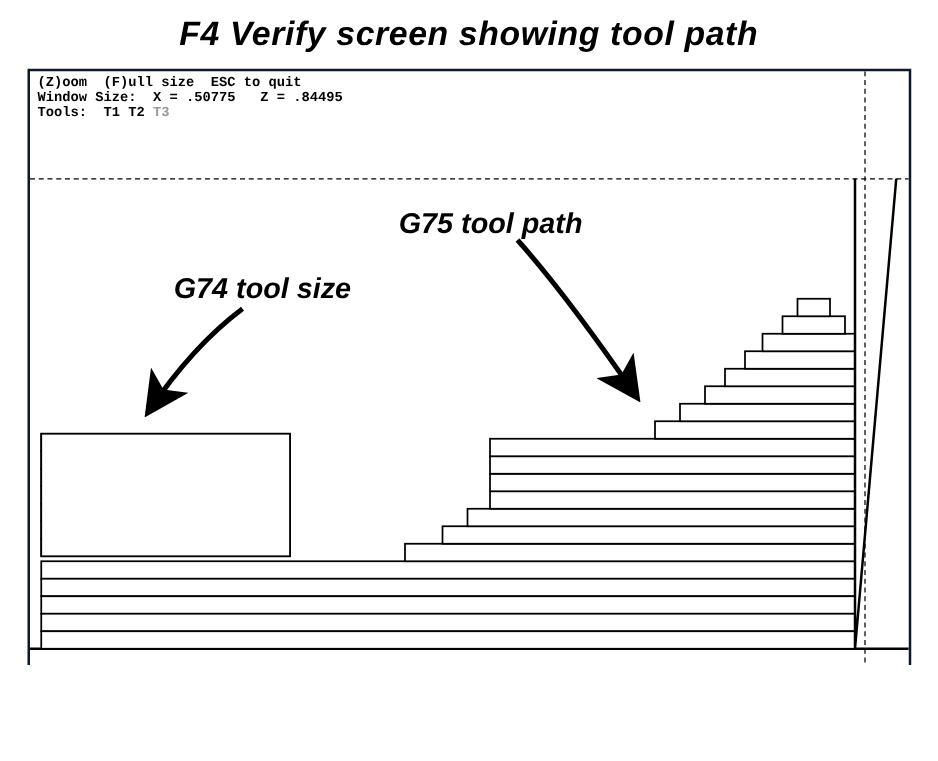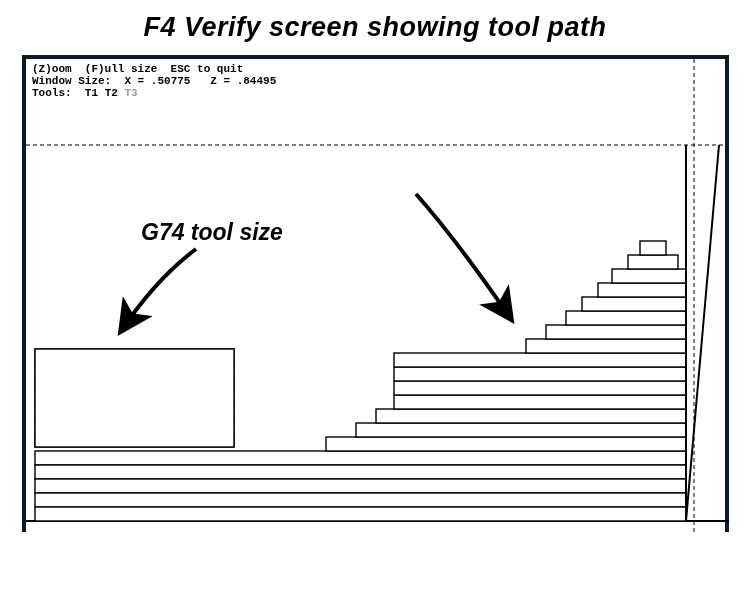--- a/index.html
+++ b/index.html
@@ -1,20 +1,20 @@
 <!DOCTYPE html>
 <html><head>
 <meta charset="utf-8">
 <style>
   html,body{margin:0;padding:0;background:#fff;font-family:"Courier New",monospace;}
   .wrap{width:750px;height:532px;position:relative;}
   .title{font-family:Arial,Helvetica,sans-serif;font-weight:700;font-style:italic;
          font-size:27px;text-align:center;padding-top:12px;letter-spacing:.5px;}
   .frame{position:absolute;left:22px;top:55px;width:707px;height:534px;
-         border:4px solid #0f172a;background:#fff;box-sizing:border-box;}
+         border:2px solid #0f172a;background:#fff;box-sizing:border-box;}
   .hud{position:absolute;left:6px;top:4px;font-size:11px;font-weight:700;
        line-height:12px;white-space:pre;font-family:"Courier New",monospace;}
   .hud .dim{color:#9a9a9a;font-weight:700;}
   .annot{position:absolute;font-family:Arial,Helvetica,sans-serif;
          font-style:italic;font-weight:700;font-size:23px;}
   svg.paths{position:absolute;left:0;top:0;}
 </style>
 </head>
 <body>
 
@@ -74,15 +74,16 @@
       <defs>
         <marker id="ah" viewBox="0 0 12 12" refX="10" refY="6" markerWidth="9" markerHeight="9" orient="auto">
           <path d="M0,0 L12,6 L0,12 L3,6 Z" fill="#000"></path>
         </marker>
       </defs>
       <path d="M170,190 Q130,220 95,272" stroke="#000" stroke-width="4" fill="none" marker-end="url(#ah)"></path>
       <path d="M390,135 Q430,180 485,260" stroke="#000" stroke-width="4" fill="none" marker-end="url(#ah)"></path>
     </svg>
 
     <div class="annot" style="left:115px;top:160px">G74 tool size</div>
+    <div class="annot" style="left:295px;top:108px">G75 tool path</div>
 
   </div>
 </div>
 
 </body></html>

